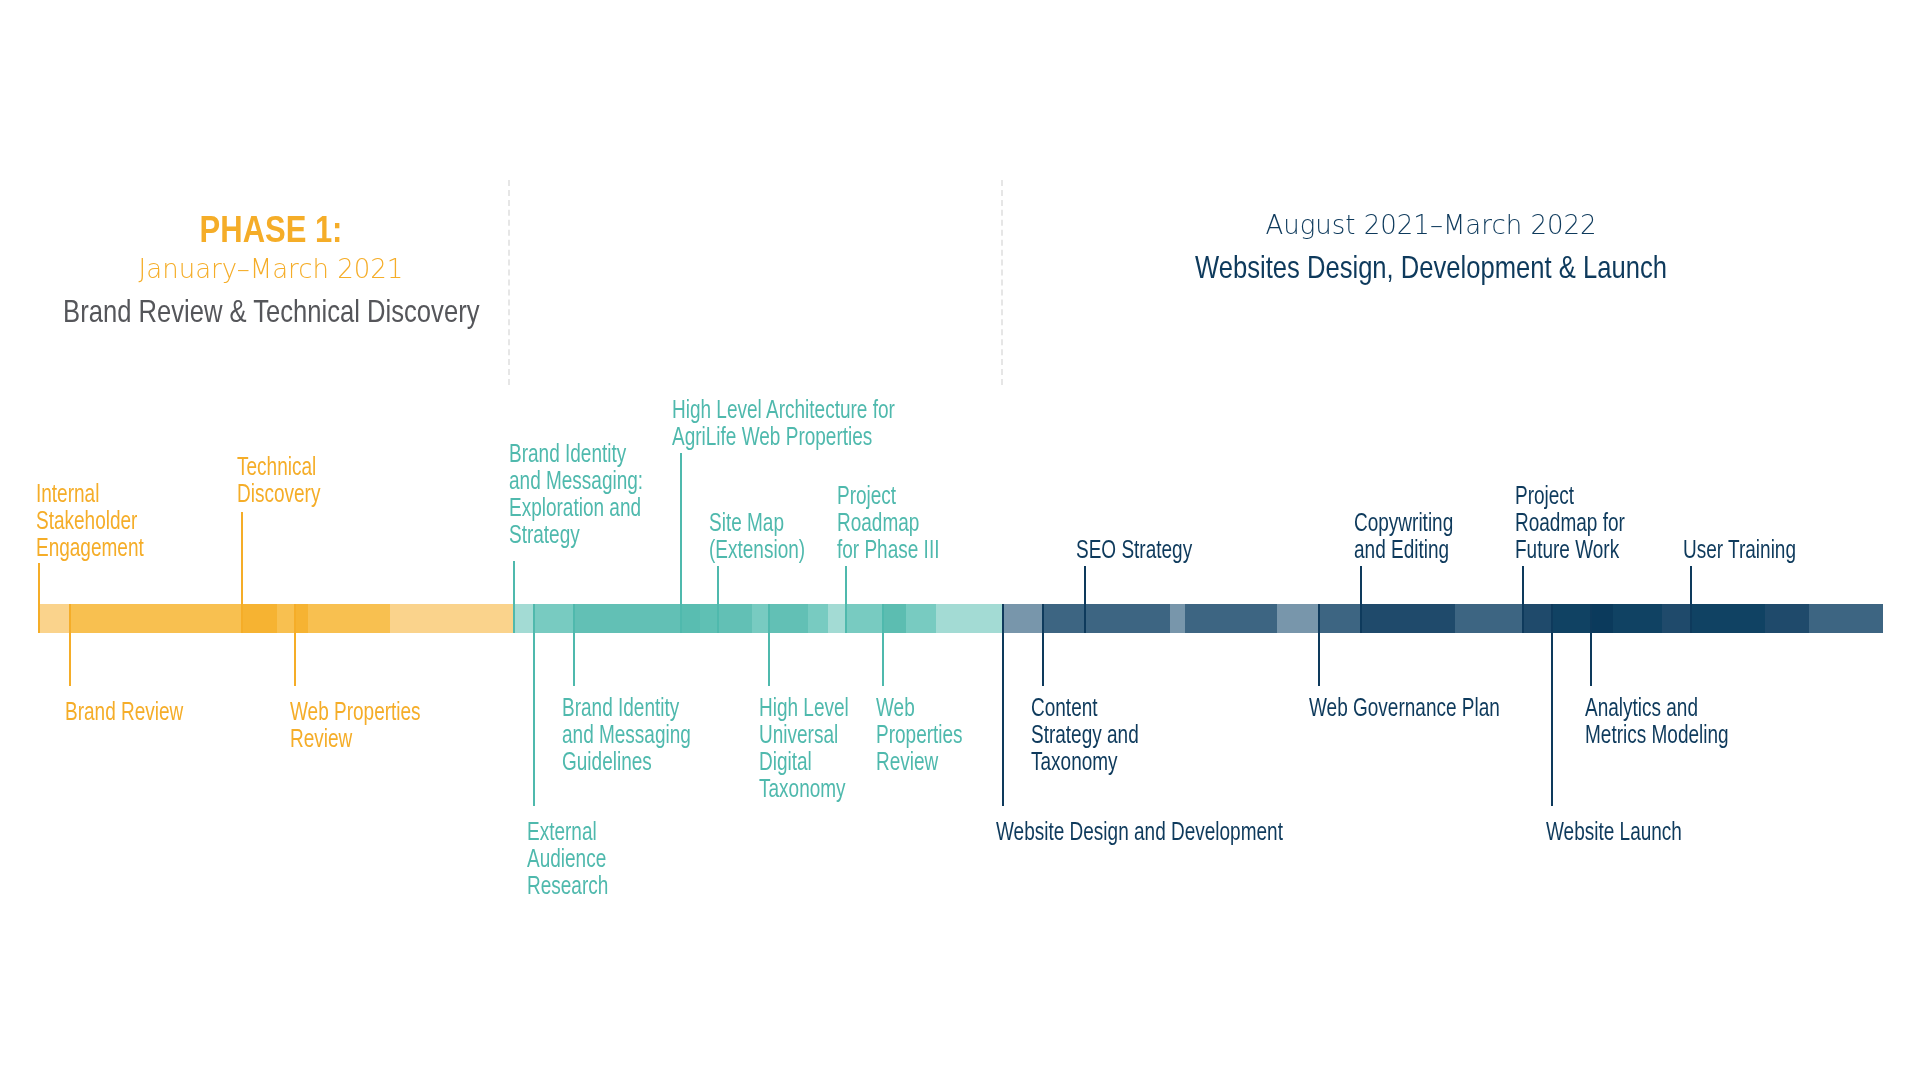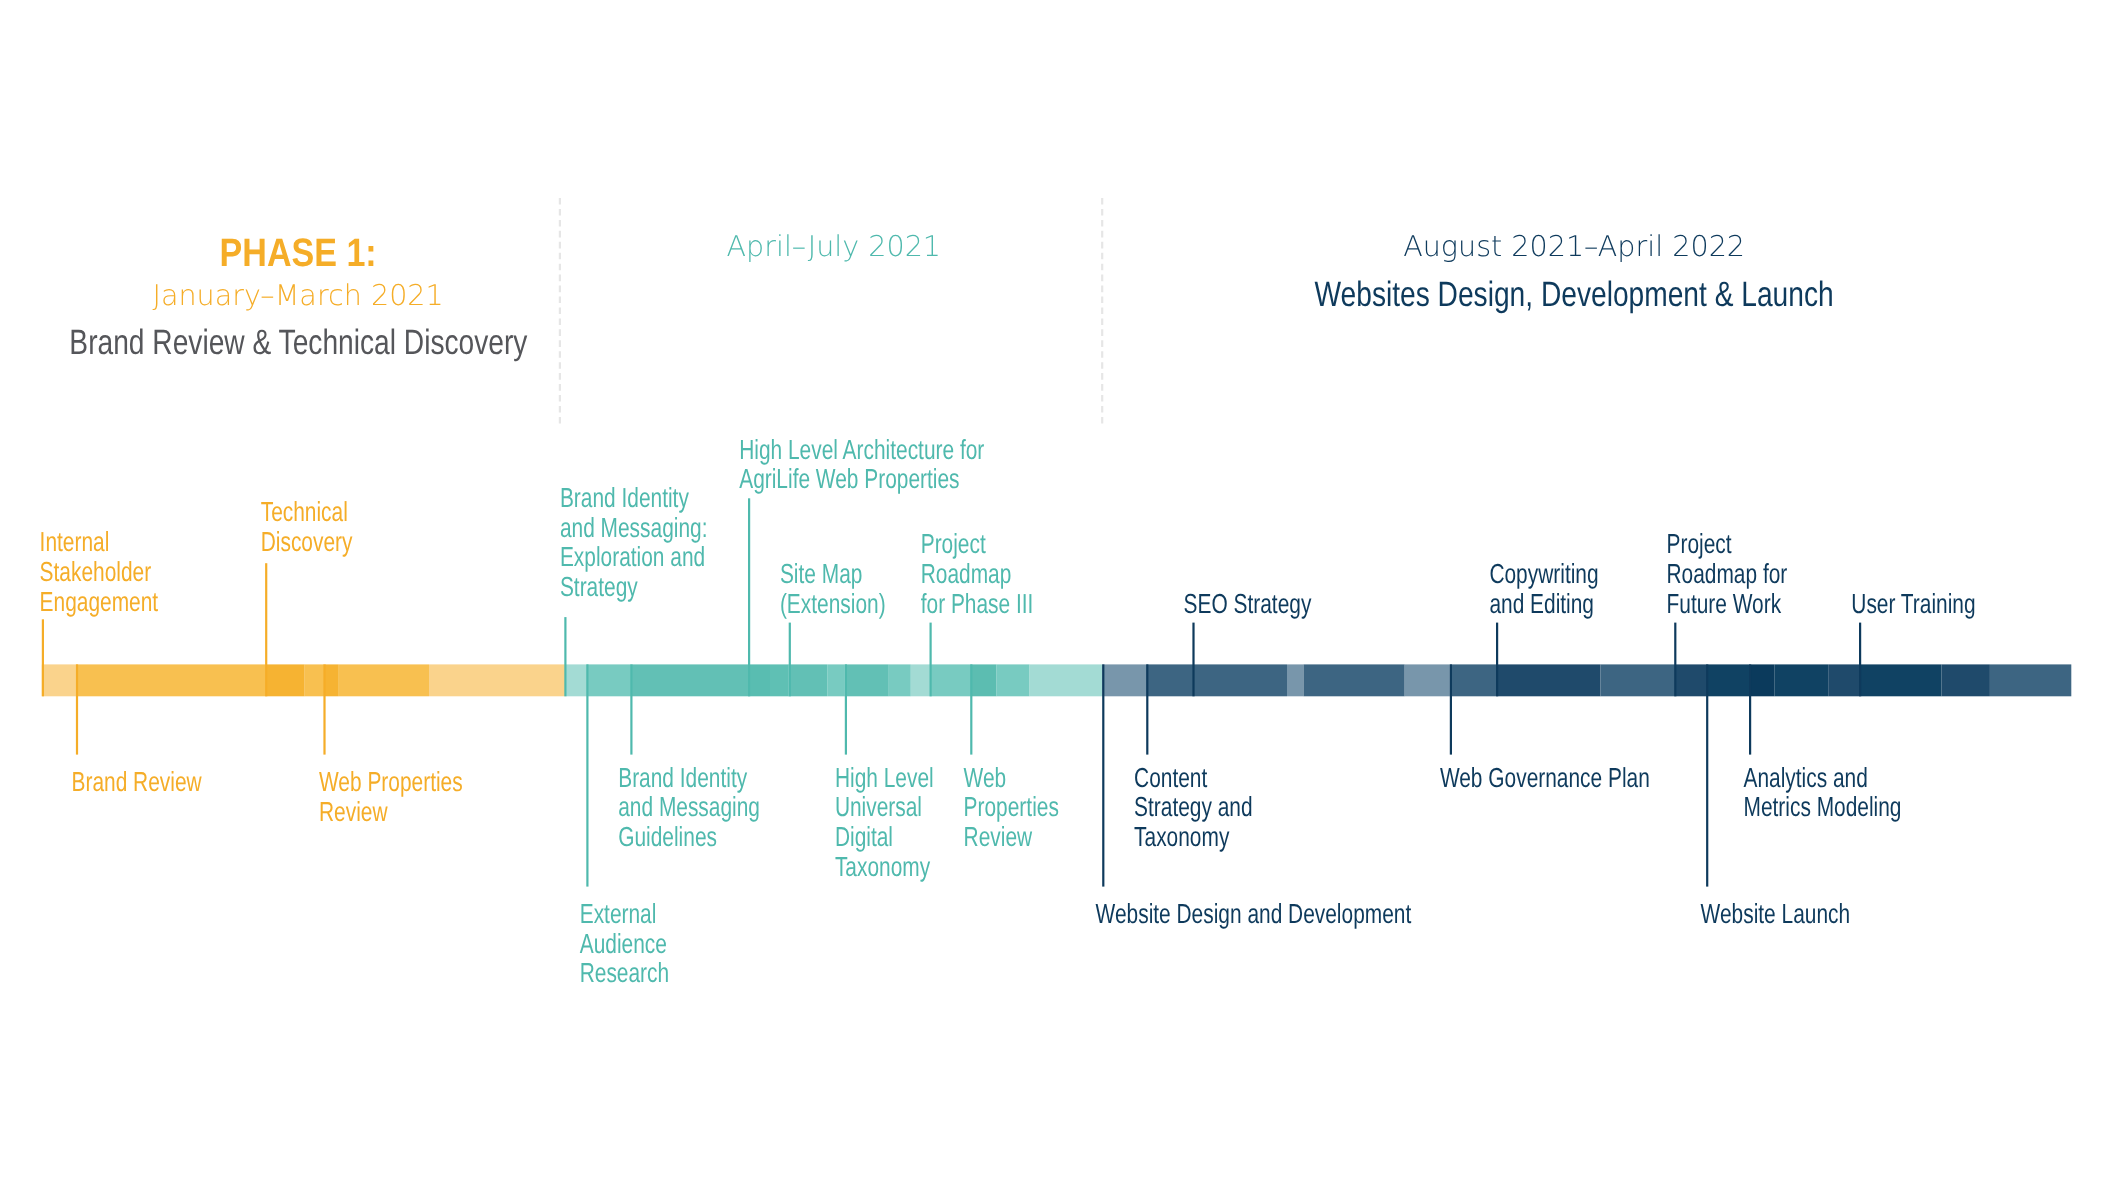--- a/index.html
+++ b/index.html
@@ -25,24 +25,23 @@
 </style>
 </head>
 <body>
 
 <div class="phase-head" style="left:271px;">
   <div><span class="phase-title c-orange"><span>PHASE 1</span><span class="phase-colon">:</span></span></div>
   <div class="phase-dates c-orange">January–March 2021</div>
   <div><span class="phase-sub c-gray">Brand Review &amp; Technical Discovery</span></div>
 </div>
 <div class="phase-head" style="left:758px;">
-  <div class="phase-dates c-teal">April–July 2021</div>
 </div>
 <div class="phase-head" style="left:1431px; width:700px; margin-left:-350px;">
-  <div class="phase-dates c-navy">August 2021–April 2022</div>
+  <div class="phase-dates c-navy">August 2021–March 2022</div>
   <div><span class="phase-sub c-navy">Websites Design, Development &amp; Launch</span></div>
 </div>
 
 <div class="sep" style="left:508px;"></div>
 <div class="sep" style="left:1001px;"></div>
 
 <div class="bar">
 
   <div class="seg" style="left:0px;width:31px;background:#fad38c;"></div>
   <div class="seg" style="left:31px;width:173px;background:#f8c050;"></div>

